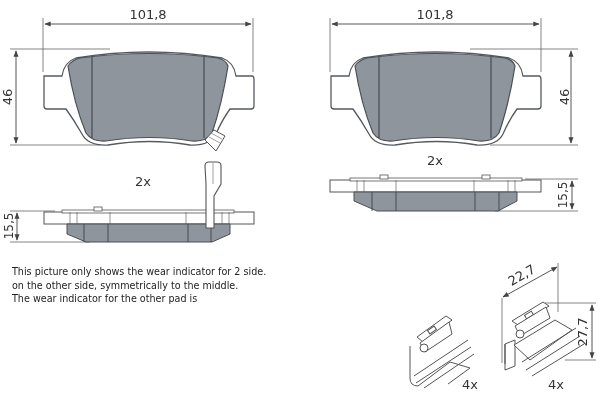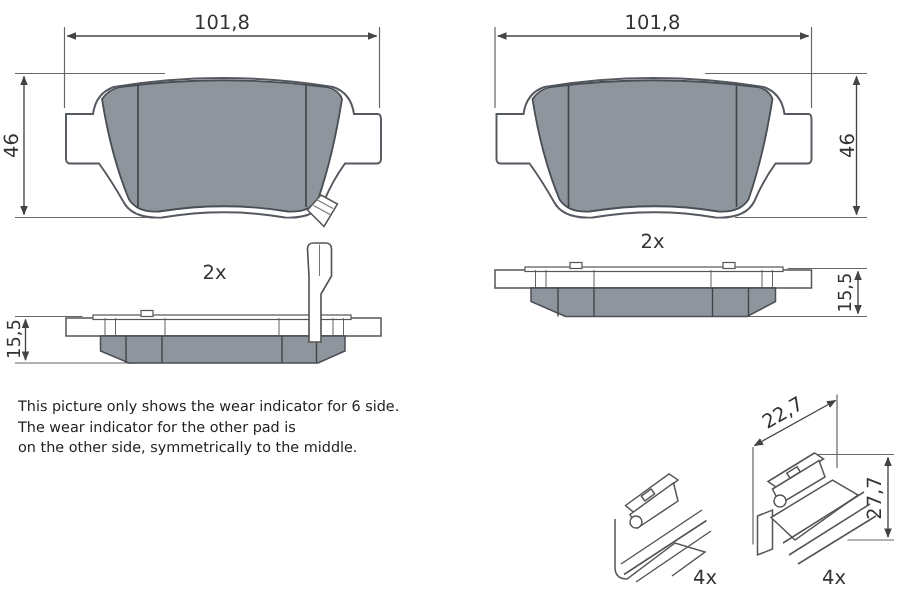--- a/index.html
+++ b/index.html
@@ -139,16 +139,16 @@
       <path d="M505,344 L505,364 M505,344 L515,340 L515,366 L505,370 Z"></path>
       <path d="M514,345 L555,320 L572,330 L530,360 Z"></path>
       <path d="M522,362 L576,328 M526,370 L580,336 M532,376 L584,344"></path>
       <circle cx="520" cy="334" r="4"></circle>
     </g>
     <text class="dim" x="548" y="389" text-anchor="start">4x</text>
   </g>
 </svg>
 
 <div class="note">
-  <div>This picture only shows the wear indicator for 6 side.</div>
+  <div>This picture only shows the wear indicator for 2 side.</div>
+  <div>on the other side, symmetrically to the middle.</div>
   <div>The wear indicator for the other pad is</div>
-  <div>on the other side, symmetrically to the middle.</div>
 </div>
 
 </body></html>

